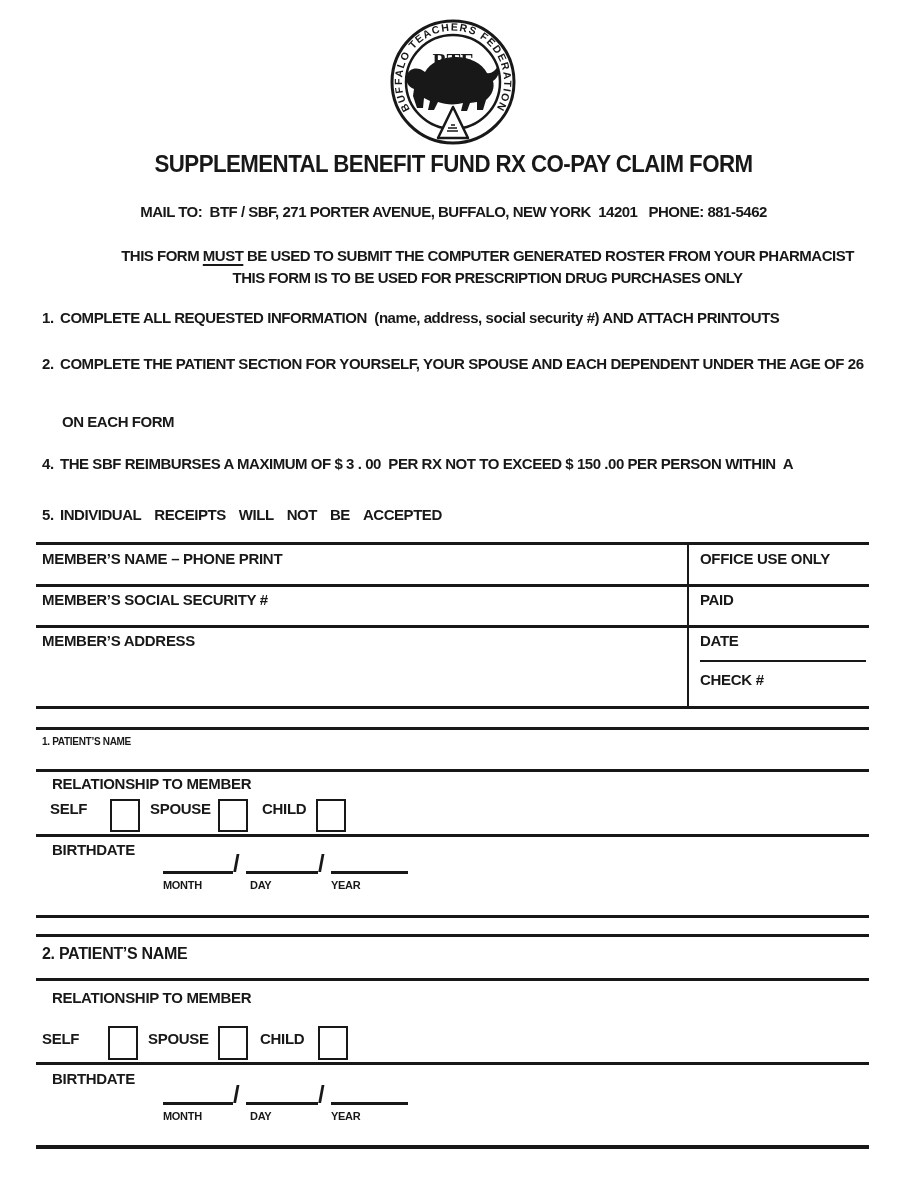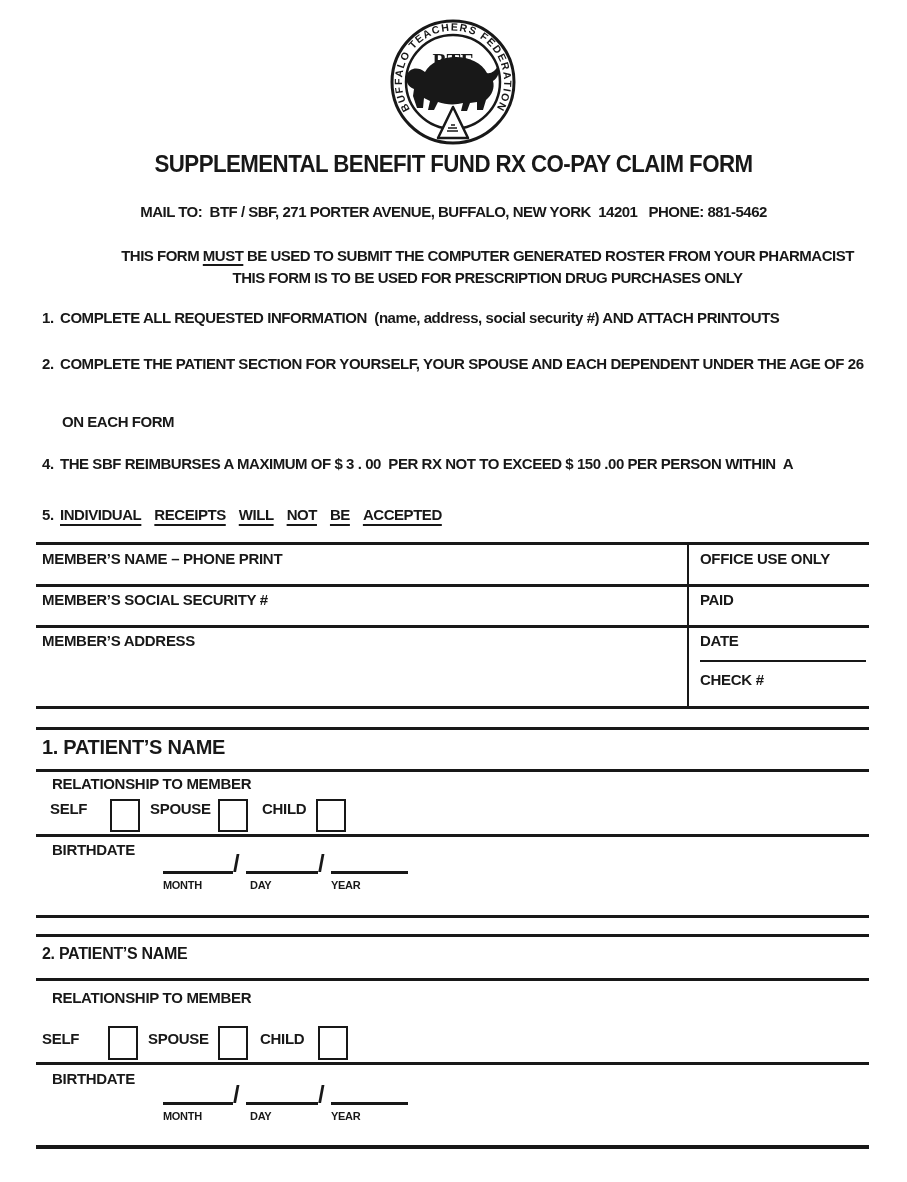--- a/index.html
+++ b/index.html
@@ -11,21 +11,21 @@
   .lbl{position:absolute; font-size:15px; letter-spacing:-0.3px; white-space:pre;}
   .ctr{position:absolute; left:0; width:907px; text-align:center; white-space:pre;}
   .title{top:151px; font-size:23px; letter-spacing:-0.6px; transform:scaleX(0.97);}
   .mail{top:203px; font-size:15px; letter-spacing:-0.5px;}
   .notice{font-size:15px; letter-spacing:-0.5px;margin-left:34px;}
   .n1{top:247px;} .n2{top:269px;text-align:center;}
   .item{position:absolute; left:42px; font-size:15px; letter-spacing:-0.45px; white-space:pre;}
   .item .num{display:inline-block; min-width:18px;}
   .cont{left:62px;}
   .u{text-decoration:underline; text-decoration-thickness:2px; text-underline-offset:3px;}
-  .uw{text-decoration:underline; text-decoration-thickness:2px; text-underline-offset:4px; margin-right:13px;}
+  .uw{text-decoration-thickness:2px; text-underline-offset:4px; margin-right:13px;}
   .hr{position:absolute; left:36px; width:833px; height:3px; background:#181818;}
   .hr4{height:4px;}
   .vline{position:absolute; left:687px; top:542px; width:2px; height:167px; background:#181818;}
   .thinline{position:absolute; left:700px; top:660px; width:166px; height:2px; background:#181818;}
   .cb{position:absolute; width:26px; border:2px solid #181818; background:#fff;}
   .cb1{top:799px; height:29px;} .cb2{top:1026px; height:30px;}
   .dseg{position:absolute; height:14px; border-bottom:3px solid #181818;}
   .dslash{position:absolute; font-size:24px; font-weight:bold;}
   .dlbl{position:absolute; font-size:11px; letter-spacing:-0.3px;}
   svg text{font-weight:bold;}
@@ -69,21 +69,21 @@
 
   <div class="lbl" style="left:42px; top:550px;">MEMBER’S NAME – PHONE PRINT</div>
   <div class="lbl" style="left:700px; top:550px;">OFFICE USE ONLY</div>
   <div class="lbl" style="left:42px; top:591px;">MEMBER’S SOCIAL SECURITY #</div>
   <div class="lbl" style="left:700px; top:591px;">PAID</div>
   <div class="lbl" style="left:42px; top:632px;">MEMBER’S ADDRESS</div>
   <div class="lbl" style="left:700px; top:632px;">DATE</div>
   <div class="lbl" style="left:700px; top:671px;">CHECK #</div>
 
   <div class="hr" style="top:727px;"></div>
-  <div class="lbl" style="left:42px; top:736px; font-size:20px;">1. PATIENT’S NAME</div>
+  <div class="lbl" style="left:42px; top:736px; font-size:10px;">1. PATIENT’S NAME</div>
   <div class="hr" style="top:769px;"></div>
   <div class="lbl" style="left:52px; top:775px;">RELATIONSHIP TO MEMBER</div>
 
   <div class="lbl" style="left:50px; top:800px;">SELF</div>
   <div class="cb cb1" style="left:110px;"></div>
   <div class="lbl" style="left:150px; top:800px;">SPOUSE</div>
   <div class="cb cb1" style="left:218px;"></div>
   <div class="lbl" style="left:262px; top:800px;">CHILD</div>
   <div class="cb cb1" style="left:316px;"></div>
 

